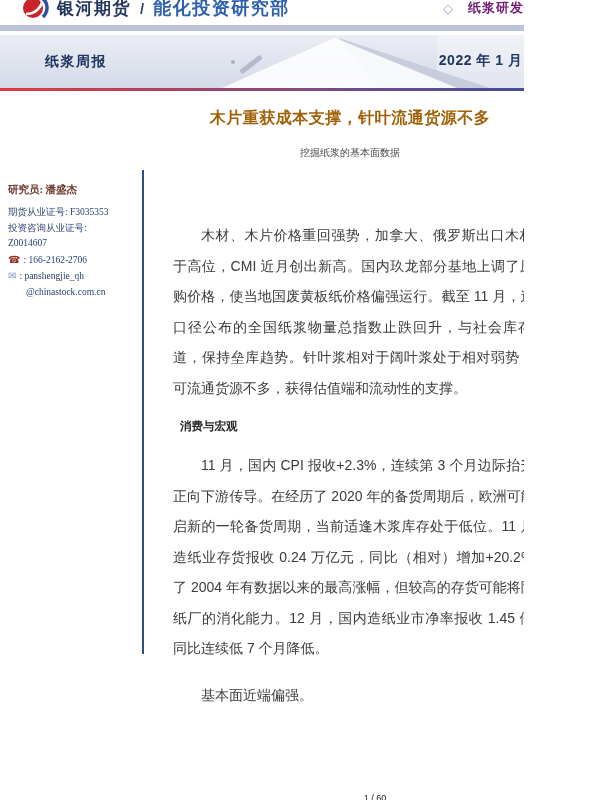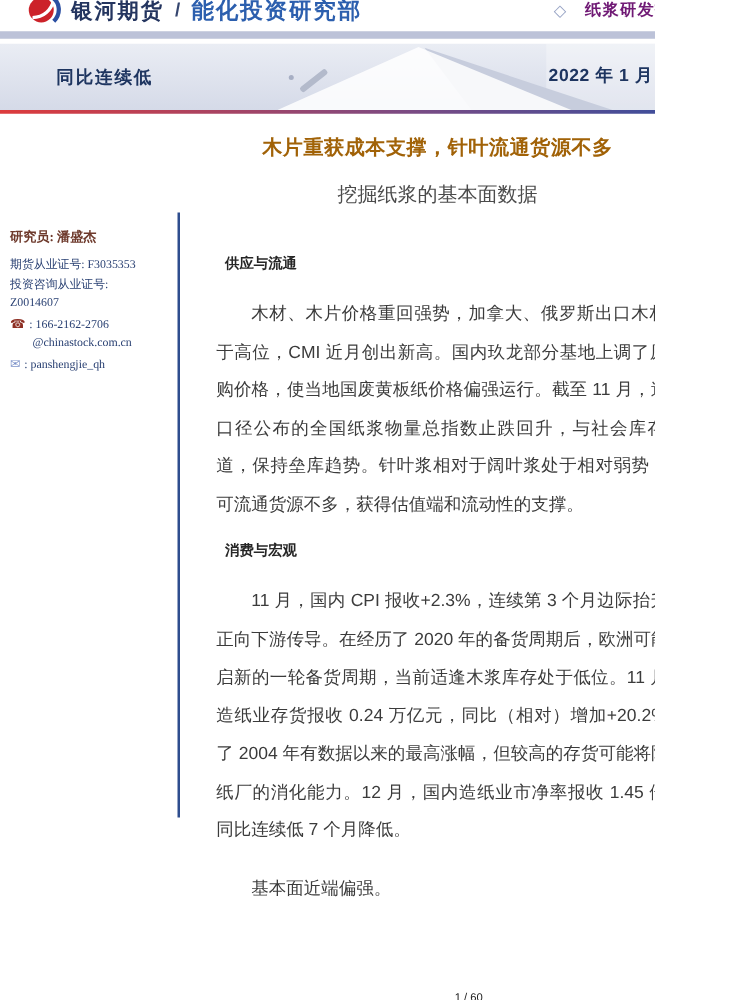--- a/index.html
+++ b/index.html
@@ -34,21 +34,21 @@
   .banner-title{position:absolute;left:45px;top:18px;font-size:14px;font-weight:bold;color:#1e3560;letter-spacing:1.5px;}
   .banner-date{position:absolute;right:46px;top:17px;font-size:14px;font-weight:bold;color:#1e3560;letter-spacing:0.5px;}
 
   
   .redblue{position:absolute;top:88px;left:0;width:600px;height:3px;
            background:linear-gradient(90deg,#dd3b3c 0%,#7a4b84 55%,#2b4fa2 100%);}
 
   
   .title-block{position:absolute;top:108px;left:100px;width:500px;text-align:center;}
   .doc-title{font-size:16px;font-weight:bold;color:#a16207;margin:0 0 17px 0;letter-spacing:0.5px;}
-  .doc-subtitle{font-size:16px;color:#4b4b4b;}
+  .doc-subtitle{font-size:10px;color:#4b4b4b;}
 
   
   .sidebar{position:absolute;top:183px;left:8px;width:132px;font-family:"Liberation Serif",serif;}
   .researcher{font-size:10.5px;font-weight:bold;color:#6e3a2c;margin-bottom:8px;}
   .side-line{font-size:9.5px;color:#2a4173;line-height:15.5px;}
   .phone-ic{color:#8d2f23;margin-right:3px;font-size:10px;}
   .mail-ic{color:#7e93c9;margin-right:3px;font-size:10px;}
   .email2{padding-left:18px;}
 
   
@@ -88,51 +88,50 @@
   </header>
 
   <div class="strip"></div>
 
   <div class="banner">
     <div class="date-panel"></div>
     <div class="tri-gray"></div>
     <div class="tri-white"></div>
     <div class="pencil"></div>
     <div class="pencil-dot"></div>
-    <span class="banner-title">同比连续低</span>
+    <span class="banner-title">纸浆周报</span>
     <span class="banner-date">2022 年 1 月 9 日</span>
   </div>
 
   <div class="redblue"></div>
 
   <div class="title-block">
     <h1 class="doc-title">木片重获成本支撑，针叶流通货源不多</h1>
     <div class="doc-subtitle">挖掘纸浆的基本面数据</div>
   </div>
 
   <aside class="sidebar">
     <div class="researcher">研究员: 潘盛杰</div>
     <div class="side-line">期货从业证号: F3035353</div>
     <div class="side-line">投资咨询从业证号:</div>
     <div class="side-line">Z0014607</div>
     <div class="side-line">
       <span class="phone-ic">☎</span><span>:</span>
       <span>166-2162-2706</span>
     </div>
-    <div class="side-line email2">@chinastock.com.cn</div>
     <div class="side-line">
       <span class="mail-ic">✉</span><span>:</span>
       <span>panshengjie_qh</span>
     </div>
+    <div class="side-line email2">@chinastock.com.cn</div>
   </aside>
 
   <div class="divider"></div>
 
   <main class="main">
-    <h4>供应与流通</h4>
     <p>木材、木片价格重回强势，加拿大、俄罗斯出口木材价格处于高位，CMI 近月创出新高。国内玖龙部分基地上调了原料的采购价格，使当地国废黄板纸价格偏强运行。截至 11 月，造纸协会口径公布的全国纸浆物量总指数止跌回升，与社会库存数据一道，保持垒库趋势。针叶浆相对于阔叶浆处于相对弱势，且现货可流通货源不多，获得估值端和流动性的支撑。</p>
     <h4 class="second">消费与宏观</h4>
     <p>11 月，国内 CPI 报收+2.3%，连续第 3 个月边际抬升，通胀正向下游传导。在经历了 2020 年的备货周期后，欧洲可能即将开启新的一轮备货周期，当前适逢木浆库存处于低位。11 月，国内造纸业存货报收 0.24 万亿元，同比（相对）增加+20.2%，刷新了 2004 年有数据以来的最高涨幅，但较高的存货可能将限制国内纸厂的消化能力。12 月，国内造纸业市净率报收 1.45 倍，环、同比连续低 7 个月降低。</p>
     <p>基本面近端偏强。</p>
   </main>
 
   <div class="footer">1 / 60</div>
 
 </div>
 

